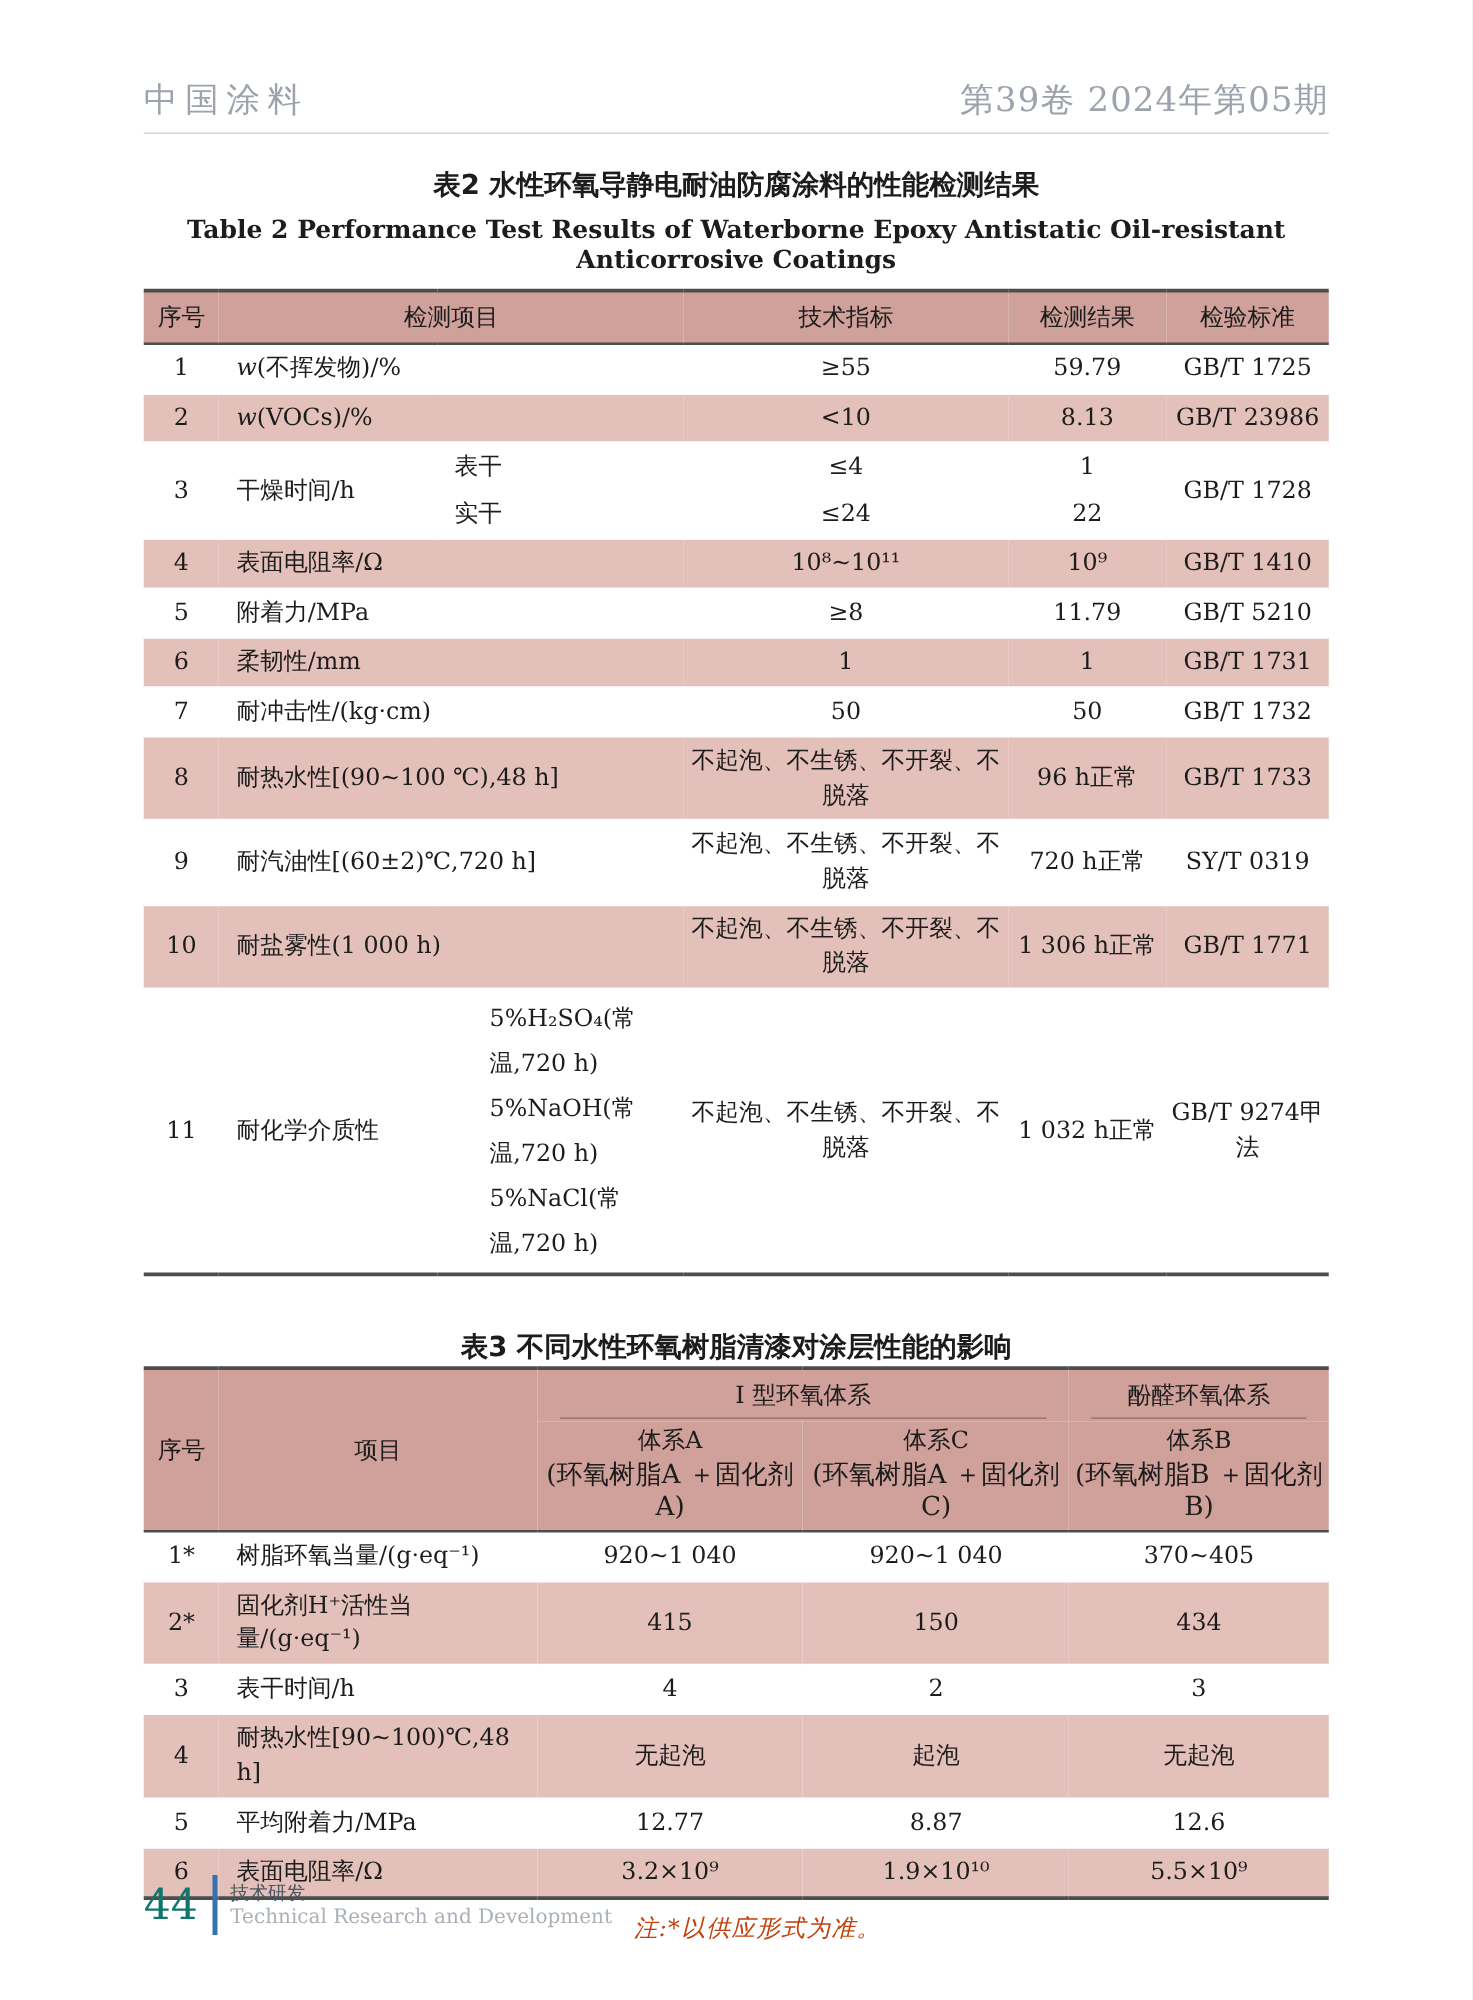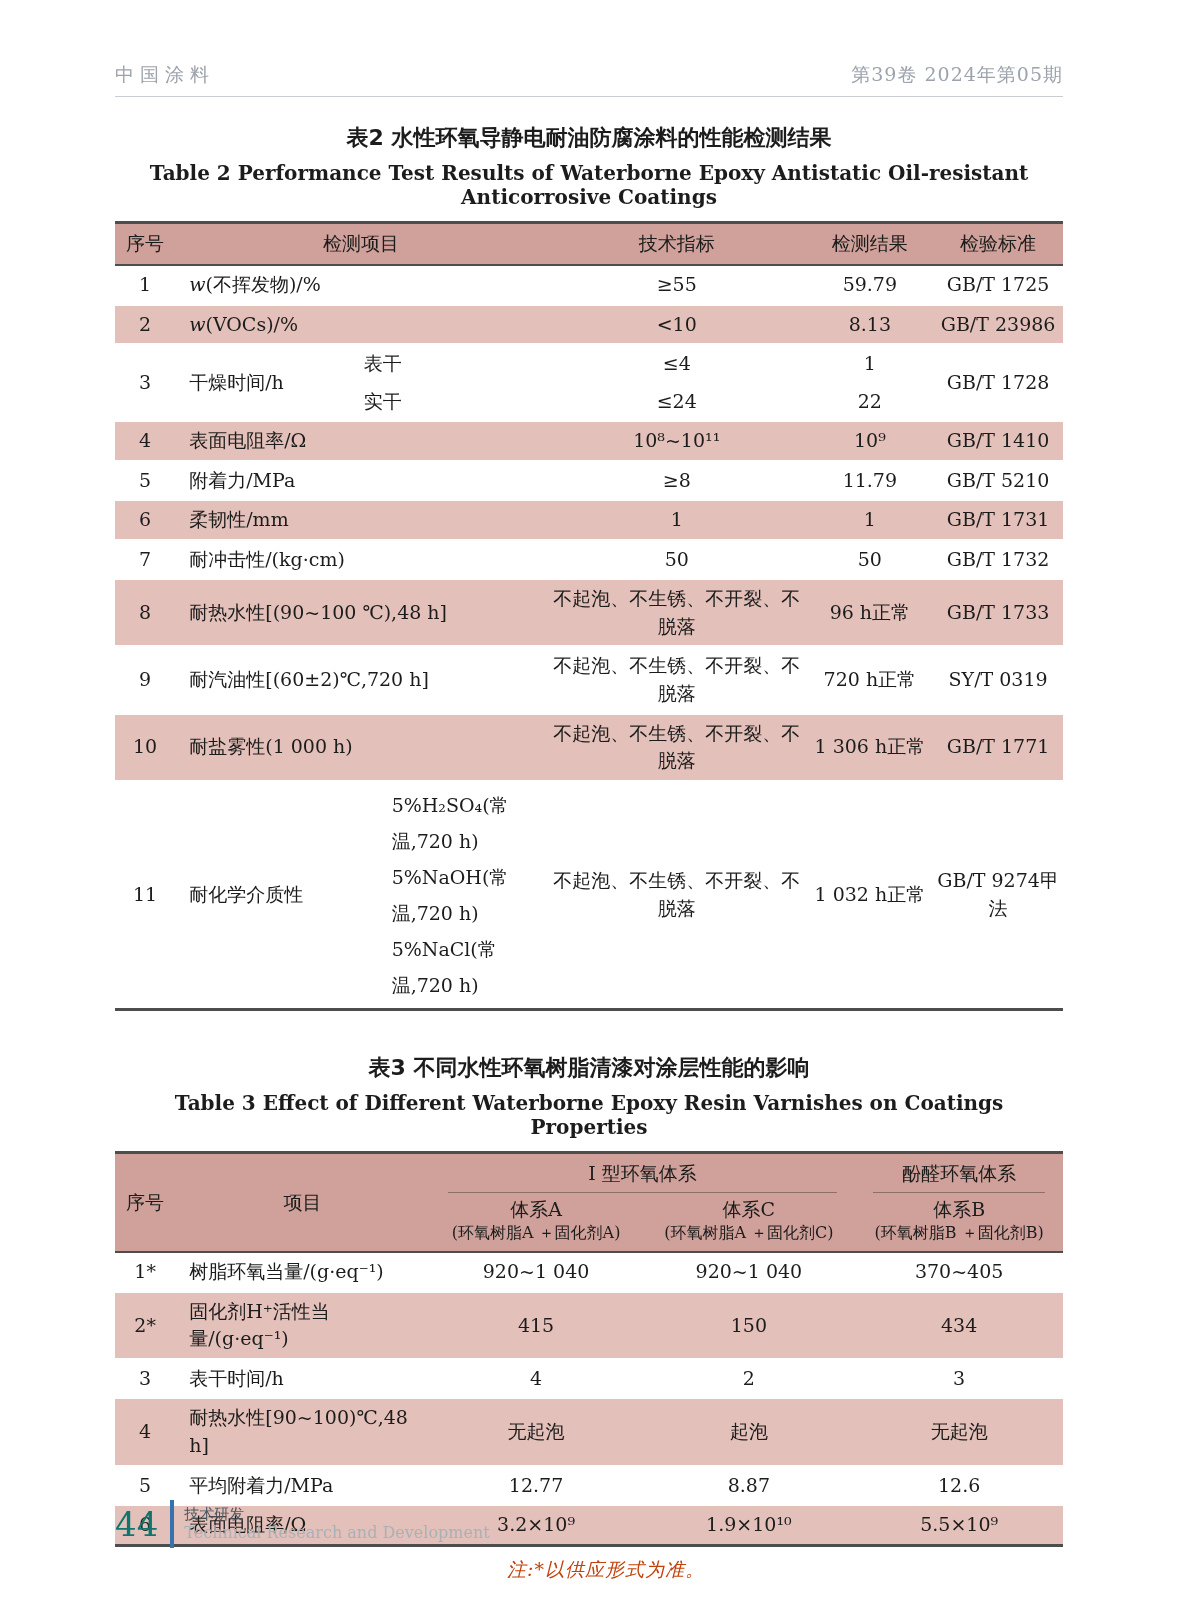--- a/index.html
+++ b/index.html
@@ -7,21 +7,21 @@
     width:1178px;height:1600px;position:relative;background:#ffffff;
     font-family:"DejaVu Serif","Liberation Serif",serif;color:#1c1c1c;
     margin:0 auto;overflow:hidden;
   }
   .content{position:absolute;left:115px;right:115px;top:0;}
 
   
   .pg-header{
     display:flex;justify-content:space-between;align-items:flex-end;
     padding-top:62px;padding-bottom:8px;border-bottom:1px solid #c9ced4;
-    color:#9ca3ac;font-size:19px;
+    color:#9ca3ac;font-size:27px;
   }
   .pg-header .journal{letter-spacing:6px;}
   .pg-header .issue{letter-spacing:1px;}
 
   
   .tbl-title-cn{
     text-align:center;font-weight:bold;font-size:22px;margin-top:26px;
     font-family:"DejaVu Sans","Liberation Sans",sans-serif;
   }
   .tbl-title-en{
@@ -40,21 +40,21 @@
   }
   table.dt td{padding:5px 4px;text-align:center;vertical-align:middle;line-height:1.45;}
   table.dt tr.shade td{background:#e3c0b9;border-top:2px solid #fff;border-bottom:2px solid #fff;}
   table.dt td.left{text-align:left;padding-left:14px;}
   table.dt .conds div{text-align:left;line-height:1.9;margin-left:28px;}
 
   
   table.dt th.grp{border-bottom:none;padding-bottom:2px;}
   table.dt th.grp .grp-line{border-bottom:1.5px solid #8d6e68;margin:5px 14px 0 14px;height:0;}
   table.dt th.sys{border-top:none;padding-top:2px;}
-  table.dt th .sys-comp{font-size:16px;}
+  table.dt th .sys-comp{font-size:21px;}
   table.dt th.rsp{border-bottom:2px solid #4d4d4d;}
 
   .tbl-note{
     color:#c2410c;font-style:italic;font-size:19px;margin:10px 0 0 34px;
     letter-spacing:1px;
     text-align:center;
   }
 
   
   .pg-footer{
@@ -183,21 +183,20 @@
             <div>5%NaCl(常温,720 h)</div>
           </td>
           <td>不起泡、不生锈、不开裂、不脱落</td>
           <td>1 032 h正常</td>
           <td>GB/T 9274甲法</td>
         </tr>
       </tbody>
     </table>
 
     <div class="tbl-title-cn" style="margin-top:42px">表3  不同水性环氧树脂清漆对涂层性能的影响</div>
-    <div class="tbl-title-en">Table 3  Effect of Different Waterborne Epoxy Resin Varnishes on Coatings Properties</div>
 
     <table class="dt">
       <colgroup>
         <col style="width:58px">
           <col style="width:245px">
           <col style="width:205px">
         <col style="width:205px">
           <col style="width:200px">
       </colgroup>
       <thead>

